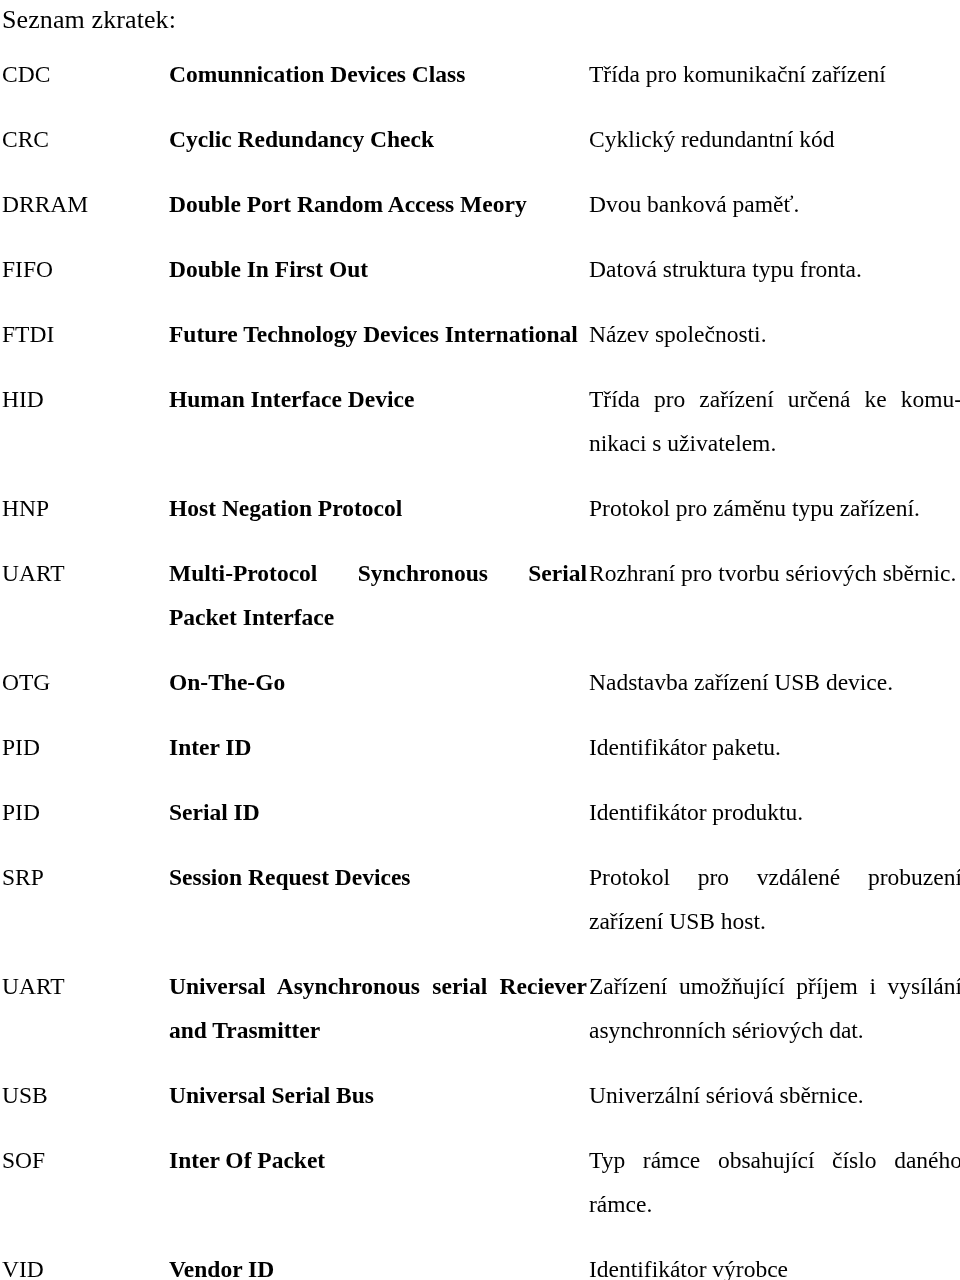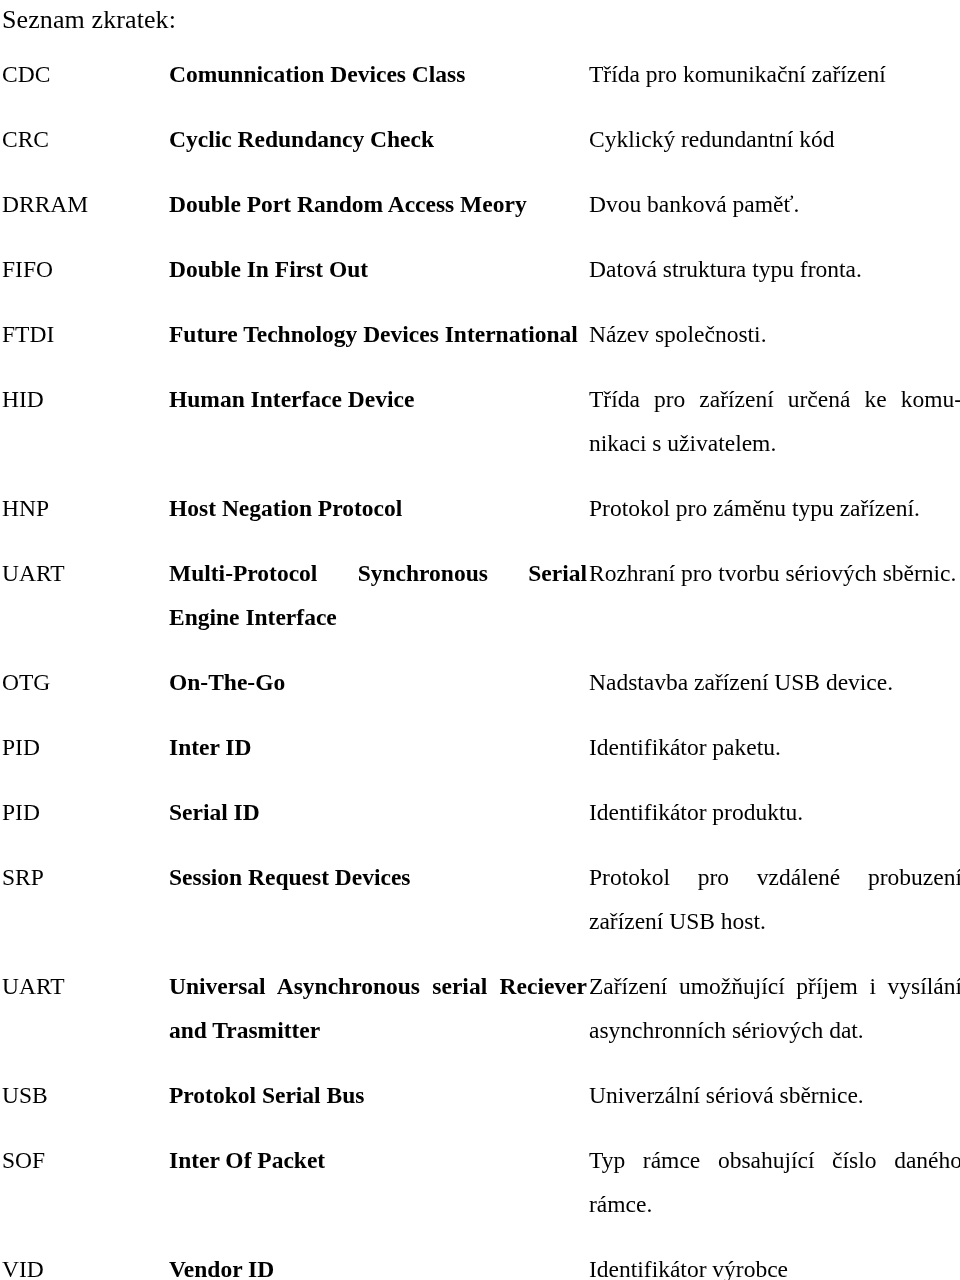--- a/index.html
+++ b/index.html
@@ -169,21 +169,21 @@
           <td class="col-spacer"></td>
           <td class="col-meaning">
             <span class="cell-inner meaning-inner">Protokol pro záměnu typu zařízení.</span>
           </td>
         </tr>
         <tr>
           <td class="col-abbr">
             <span class="cell-inner">UART</span>
           </td>
           <td class="col-expansion justify">
-            <span class="cell-inner expansion-inner">Multi-Protocol Synchronous Serial Engine Interface</span>
+            <span class="cell-inner expansion-inner">Multi-Protocol Synchronous Serial Packet Interface</span>
           </td>
           <td class="col-spacer"></td>
           <td class="col-meaning justify">
             <span class="cell-inner meaning-inner">Rozhraní pro tvorbu sériových sběrnic.</span>
           </td>
         </tr>
         <tr>
           <td class="col-abbr">
             <span class="cell-inner">OTG</span>
           </td>
@@ -241,21 +241,21 @@
           <td class="col-spacer"></td>
           <td class="col-meaning justify">
             <span class="cell-inner meaning-inner">Zařízení umožňující příjem i vysí­lání asynchronních sériových dat.</span>
           </td>
         </tr>
         <tr>
           <td class="col-abbr">
             <span class="cell-inner">USB</span>
           </td>
           <td class="col-expansion">
-            <span class="cell-inner expansion-inner">Protokol Serial Bus</span>
+            <span class="cell-inner expansion-inner">Universal Serial Bus</span>
           </td>
           <td class="col-spacer"></td>
           <td class="col-meaning">
             <span class="cell-inner meaning-inner">Univerzální sériová sběrnice.</span>
           </td>
         </tr>
         <tr>
           <td class="col-abbr">
             <span class="cell-inner">SOF</span>
           </td>

